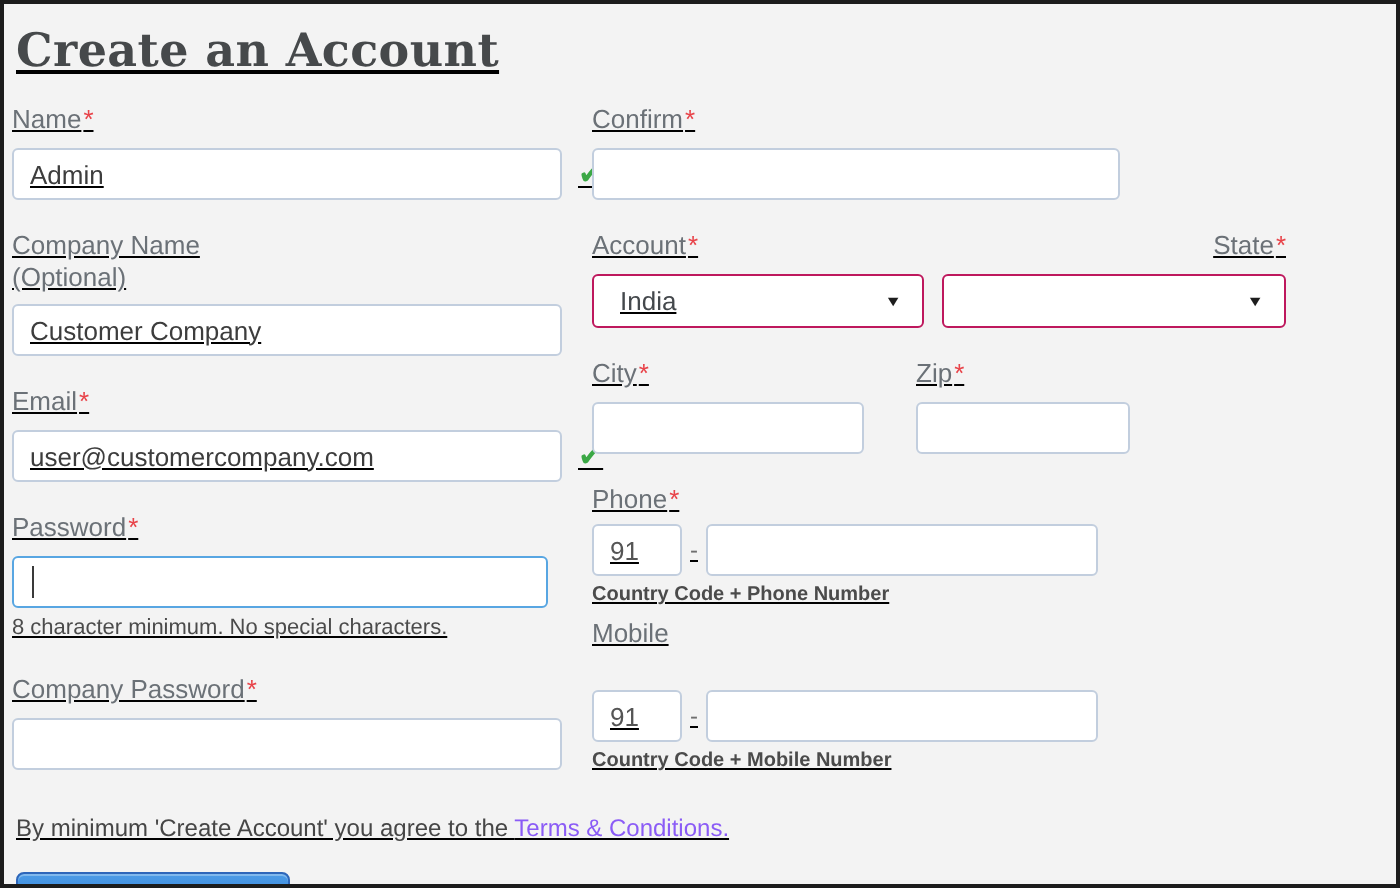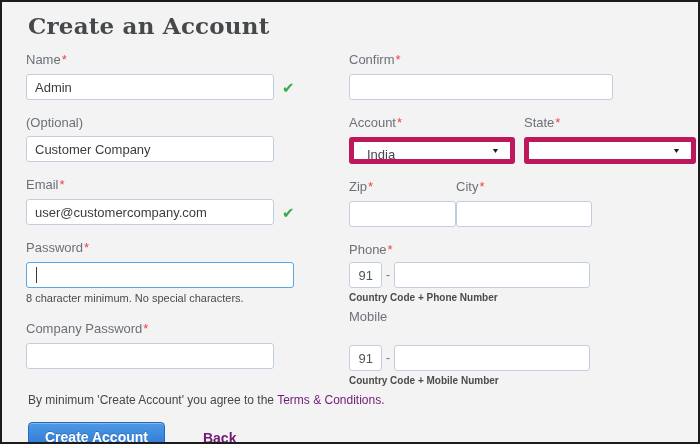--- a/index.html
+++ b/index.html
@@ -3,30 +3,30 @@
 <meta charset="utf-8">
 <style>
   * { margin: 0; padding: 0; box-sizing: border-box; }
   html, body { width: 700px; height: 444px; }
   body {
     background: #f3f3f3;
     border: 2px solid #1c1c1c;
     font-family: "Liberation Sans", "DejaVu Sans", sans-serif;
     overflow: hidden;
   }
-  .page { padding: 8px 24px; height: 100%; }
+  .page { padding: 8px 4px; height: 100%; text-decoration: underline; }
   h1.title {
     font-family: "DejaVu Serif", "Liberation Serif", serif;
     font-size: 23px;
     font-weight: 700;
     color: #46494b;
     letter-spacing: 0.2px;
     margin: 2px 0 13px 2px;
   }
-  .columns { display: flex; gap: 33px; }
+  .columns { display: flex; }
   .col-left { width: 290px; flex: none; }
   .col-right { width: 347px; flex: none; }
 
   .field { margin-bottom: 15px; }
   .field label { display: block; font-size: 13px; color: #6b7177; margin-bottom: 6px; line-height: 16px; }
   .req { color: #e8444a; margin-left: 1px; }
 
   .inp {
     display: block;
     height: 26px;
@@ -34,56 +34,56 @@
     border-radius: 3px;
     background: #fff;
     font-family: "Liberation Sans", "DejaVu Sans", sans-serif;
     font-size: 13px;
     color: #3d3d3d;
     padding: 0 8px;
     outline: none;
     width: 100%;
   }
   .input-row { display: flex; align-items: center; gap: 8px; }
-  .w-main-left { width: 248px; flex: none; }
+  .w-main-left { width: 275px; flex: none; }
   .check { color: #3ba845; font-size: 15px; font-weight: 700; line-height: 1; }
 
   .pw-wrap { position: relative; width: 268px; }
   .inp.focused { border-color: #58a6e2; }
   .caret { position: absolute; left: 10px; top: 5px; width: 1px; height: 16px; background: #3a3a3a; }
 
   .hint { font-size: 11px; color: #4b4b4b; margin-top: 4px; }
   .hint.bold { font-weight: 700; font-size: 10px; }
 
   .two-col { display: flex; }
   .select {
     position: relative;
     height: 27px;
-    border: 5px solid #be185d;
+    border: 1px solid #be185d;
     border-radius: 3px;
     background: #fff;
     font-size: 13px;
     color: #44484c;
     line-height: 25px;
     padding: 0 22px 0 13px;
     cursor: default;
   }
   .select .arrow {
     position: absolute; right: 10px; top: 50%;
     transform: translateY(-50%) scaleY(0.8);
     font-size: 9px; color: #1d1d1d;
   }
 
   .phone-row { display: flex; align-items: center; }
-  .cc { width: 33px; text-align: right; color: #555; flex: none; }
+  .cc { width: 45px; text-align: left; color: #555; flex: none; }
   .dash { color: #6f6f6f; font-size: 12px; margin: 0 4px; }
   .num { width: 196px; flex: none; }
 
   .terms { font-size: 12px; color: #464646; margin: 7px 0 0 2px; }
-  a.link { color: #701a75; text-decoration: none; cursor: pointer; }
+  a.link { color: #8b5cf6; text-decoration: none; cursor: pointer; }
 
   .actions { display: flex; align-items: center; gap: 38px; margin: 15px 0 0 2px; }
   .btn-primary {
     font-family: "Liberation Sans", "DejaVu Sans", sans-serif;
     font-size: 14px;
     font-weight: 700;
     color: #fff;
     text-shadow: 0 -1px 0 rgba(0,0,0,0.2);
     background: linear-gradient(to bottom, #4b9be6, #2a70d0);
     border: 1px solid #2d66ba;
@@ -93,21 +93,21 @@
     box-shadow: inset 0 1px 0 rgba(255,255,255,0.3);
   }
   .back { font-size: 14px; font-weight: 600; }
 
   
   .field.company label { margin-bottom: 5px; }
   .field.password { margin-bottom: 17px; }
   .field.phone-group { margin-bottom: 6px; }
   .field.mobile-group { margin-bottom: 0; }
   .gap-country { width: 166px; margin-right: 9px; }
-  .gap-state  { width: 172px; }
+  .gap-state  { width: 172px; text-align: right; }
   .gap-city { width: 136px; margin-right: 26px; }
   .gap-zip  { width: 107px; }
   .addr { width: 264px; }
 </style>
 </head>
 <body>
 
 <div class="page">
   <h1 class="title">Create an Account</h1>
 
@@ -118,20 +118,21 @@
       <div class="field">
         <label><span>Name</span><span class="req">*</span></label>
         <div class="input-row">
           <input class="inp w-main-left" type="text" value="Admin" style="">
           <span class="check">✔</span>
         </div>
       </div>
 
       <div class="field company">
         <label>
+          <span style="display:block">Company Name</span>
           <span style="display:block">(Optional)</span>
         </label>
         <input class="inp w-main-left" type="text" value="Customer Company" style="">
       </div>
 
       <div class="field">
         <label><span>Email</span><span class="req">*</span></label>
         <div class="input-row">
           <input class="inp w-main-left" type="text" value="user@customercompany.com" style="">
           <span class="check">✔</span>
@@ -172,26 +173,26 @@
         <div class="field gap-state">
           <label><span>State</span><span class="req">*</span></label>
           <div class="select">
             <span></span>
             <span class="arrow">▼</span>
           </div>
         </div>
       </div>
 
       <div class="two-col">
+        <div class="field gap-city">
+          <label><span>City</span><span class="req">*</span></label>
+          <input class="inp" type="text" value="" style="">
+        </div>
         <div class="field gap-zip">
           <label><span>Zip</span><span class="req">*</span></label>
-          <input class="inp" type="text" value="" style="">
-        </div>
-        <div class="field gap-city">
-          <label><span>City</span><span class="req">*</span></label>
           <input class="inp" type="text" value="" style="">
         </div>
       </div>
 
       <div class="field phone-group">
         <label style="margin-bottom:4px"><span>Phone</span><span class="req">*</span></label>
         <div class="phone-row">
           <input class="inp cc" type="text" value="91" style="">
           <span class="dash">-</span>
           <input class="inp num" type="text" value="" style="">

